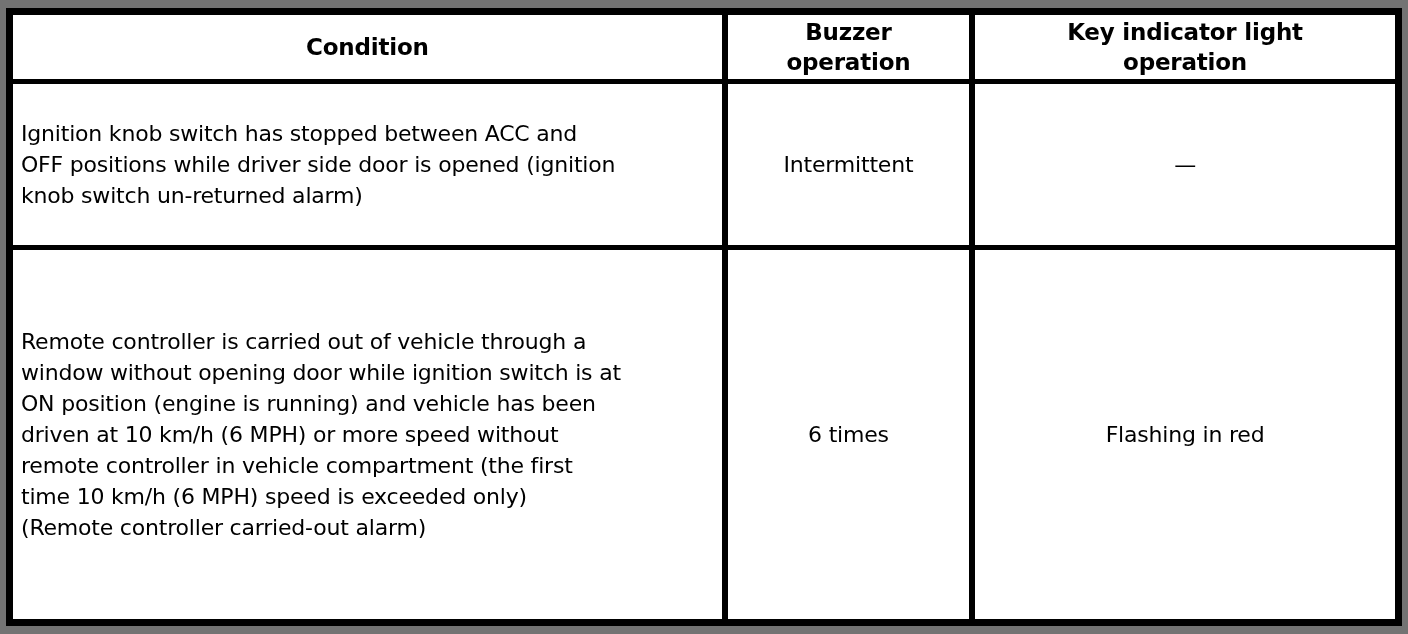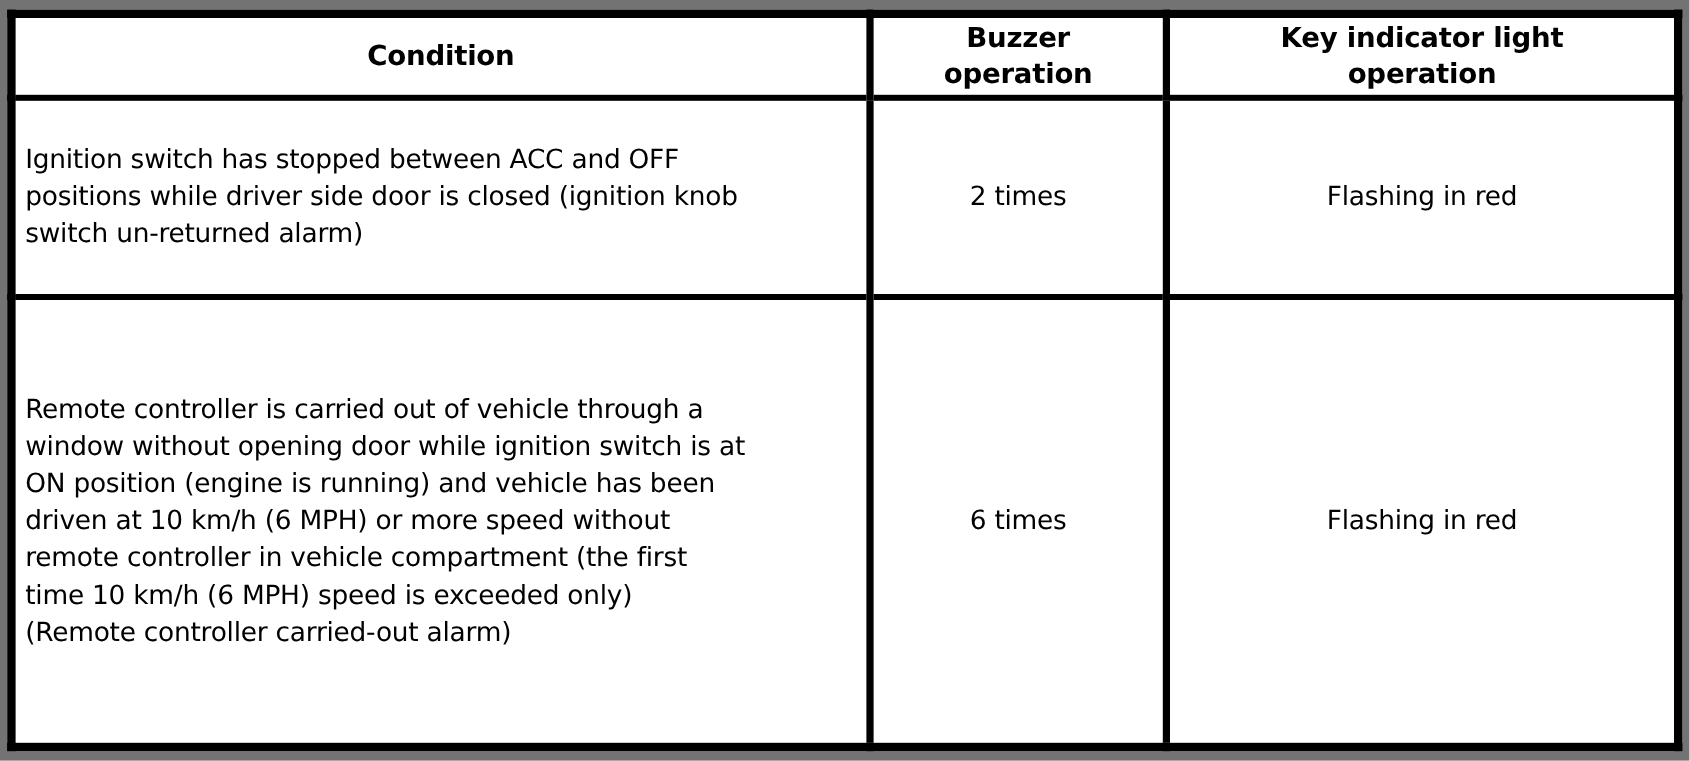--- a/index.html
+++ b/index.html
@@ -76,25 +76,25 @@
       <tr>
         <th class="col-header">Condition</th>
         <th class="col-header">Buzzer
 operation</th>
         <th class="col-header">Key indicator light
 operation</th>
       </tr>
     </thead>
     <tbody>
       <tr class="row-normal">
-        <td class="condition-cell">Ignition switch has stopped between ACC and OFF
-positions while driver side door is closed (ignition knob
-switch un-returned alarm)</td>
-        <td class="center-cell">2 times</td>
-        <td class="center-cell">Flashing in red</td>
+        <td class="condition-cell">Ignition knob switch has stopped between ACC and
+OFF positions while driver side door is opened (ignition
+knob switch un-returned alarm)</td>
+        <td class="center-cell">Intermittent</td>
+        <td class="center-cell">—</td>
       </tr>
       <tr class="row-tall">
         <td class="condition-cell">Remote controller is carried out of vehicle through a
 window without opening door while ignition switch is at
 ON position (engine is running) and vehicle has been
 driven at 10 km/h (6 MPH) or more speed without
 remote controller in vehicle compartment (the first
 time 10 km/h (6 MPH) speed is exceeded only)
 (Remote controller carried-out alarm)</td>
         <td class="center-cell">6 times</td>

